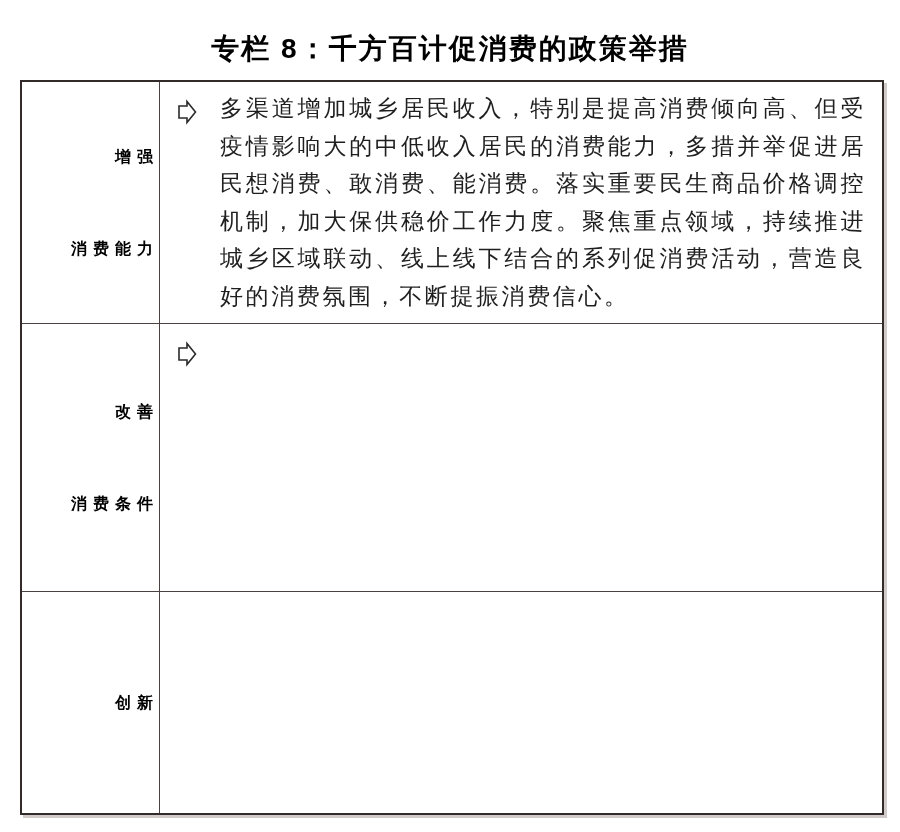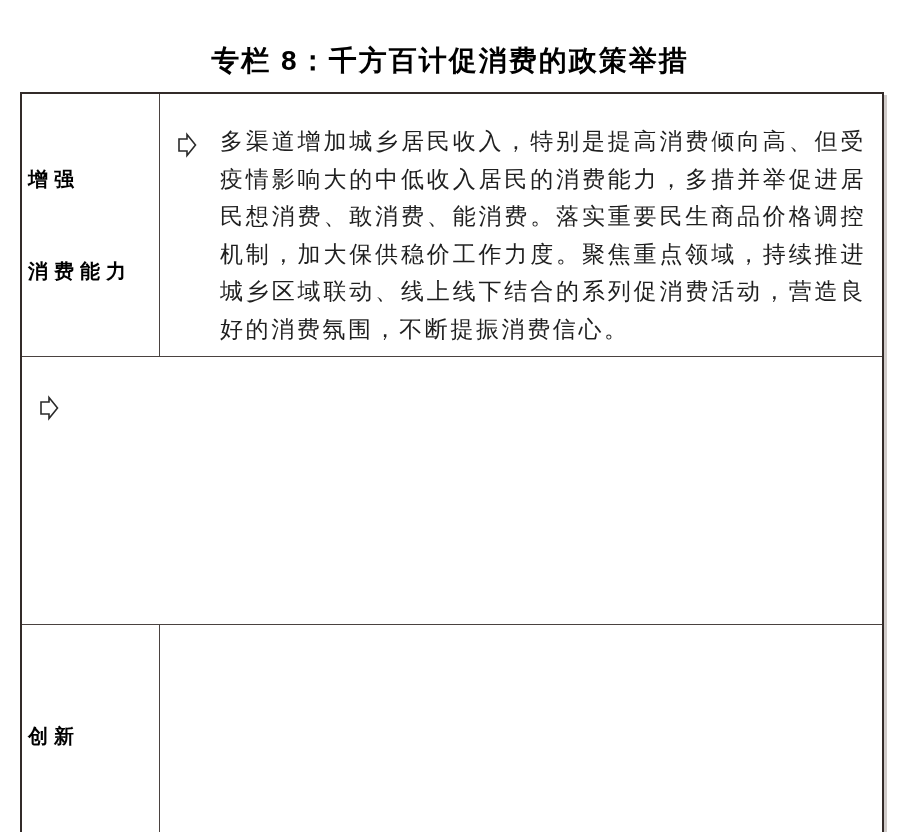--- a/index.html
+++ b/index.html
@@ -9,21 +9,21 @@
     color: #1c1c1c;
     font-family: "Liberation Serif", "DejaVu Serif", serif;
     overflow: hidden;
   }
   .page {
     width: 900px; height: 832px;
     position: relative;
   }
   .title {
     width: 864px;
-    margin: 12px auto;
+    margin: 0 auto;
     padding-top: 30px;
     text-align: center;
     font-family: "Liberation Sans", "DejaVu Sans", sans-serif;
     font-weight: bold;
     font-size: 28px;
     letter-spacing: 2px;
     color: #000000;
   }
   .tbl {
     position: absolute;
@@ -41,39 +41,38 @@
   .row:nth-child(1) { min-height: 225px; }
   .row:nth-child(2) { min-height: 268px; }
   .row:nth-child(3) { min-height: 222px; }
   .label-cell {
     width: 138px;
     flex: 0 0 138px;
     border-right: 1px solid #4a4240;
     display: flex;
     flex-direction: column;
     justify-content: center;
-    align-items: flex-start;
+    align-items: flex-end;
     font-family: "Liberation Sans", "DejaVu Sans", sans-serif;
     font-weight: bold;
-    font-size: 20px;
+    font-size: 16px;
     line-height: 44px;
     color: #000000;
     gap: 48px;
   }
   .label-line {
     letter-spacing: 6px;
     text-indent: 6px;
     white-space: nowrap;
   }
   .content-cell {
     flex: 1 1 auto;
     display: flex;
     align-items: flex-start;
     padding: 8px 16px 8px 16px;
-    margin-top: 21px;
   }
   .bullet {
     flex: 0 0 auto;
     width: 22px;
     margin-top: 9px;
     margin-right: 22px;
     display: inline-block;
   }
   .bullet svg { display: block; }
   .para {
@@ -105,20 +104,24 @@
         <span class="bullet">
           <svg width="22" height="26" viewBox="0 0 22 26">
             <path d="M3 7 L11 7 L11 2.5 L19.5 13 L11 23.5 L11 19 L3 19 Z" fill="#ffffff" stroke="#2a2a2a" stroke-width="1.6" stroke-linejoin="miter"></path>
           </svg>
         </span>
         <p class="para">多渠道增加城乡居民收入，特别是提高消费倾向高、但受疫情影响大的中低收入居民的消费能力，多措并举促进居民想消费、敢消费、能消费。落实重要民生商品价格调控机制，加大保供稳价工作力度。聚焦重点领域，持续推进城乡区域联动、线上线下结合的系列促消费活动，营造良好的消费氛围，不断提振消费信心。</p>
       </div>
     </div>
 
     <div class="row">
+      <div class="label-cell">
+        <div class="label-line">改善</div>
+        <div class="label-line">消费条件</div>
+      </div>
       <div class="content-cell">
         <span class="bullet">
           <svg width="22" height="26" viewBox="0 0 22 26">
             <path d="M3 7 L11 7 L11 2.5 L19.5 13 L11 23.5 L11 19 L3 19 Z" fill="#ffffff" stroke="#2a2a2a" stroke-width="1.6" stroke-linejoin="miter"></path>
           </svg>
         </span>
       </div>
     </div>
 
     <div class="row">

